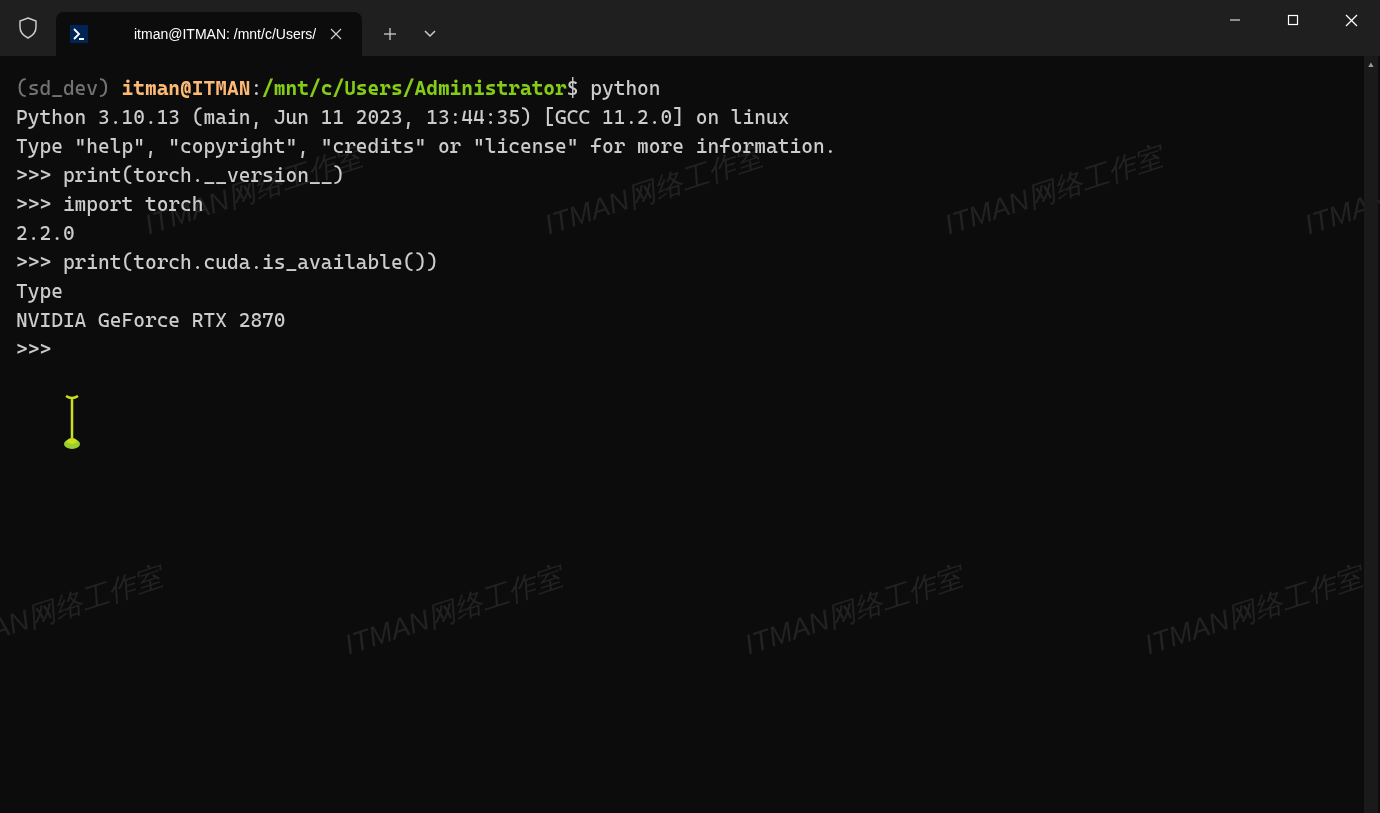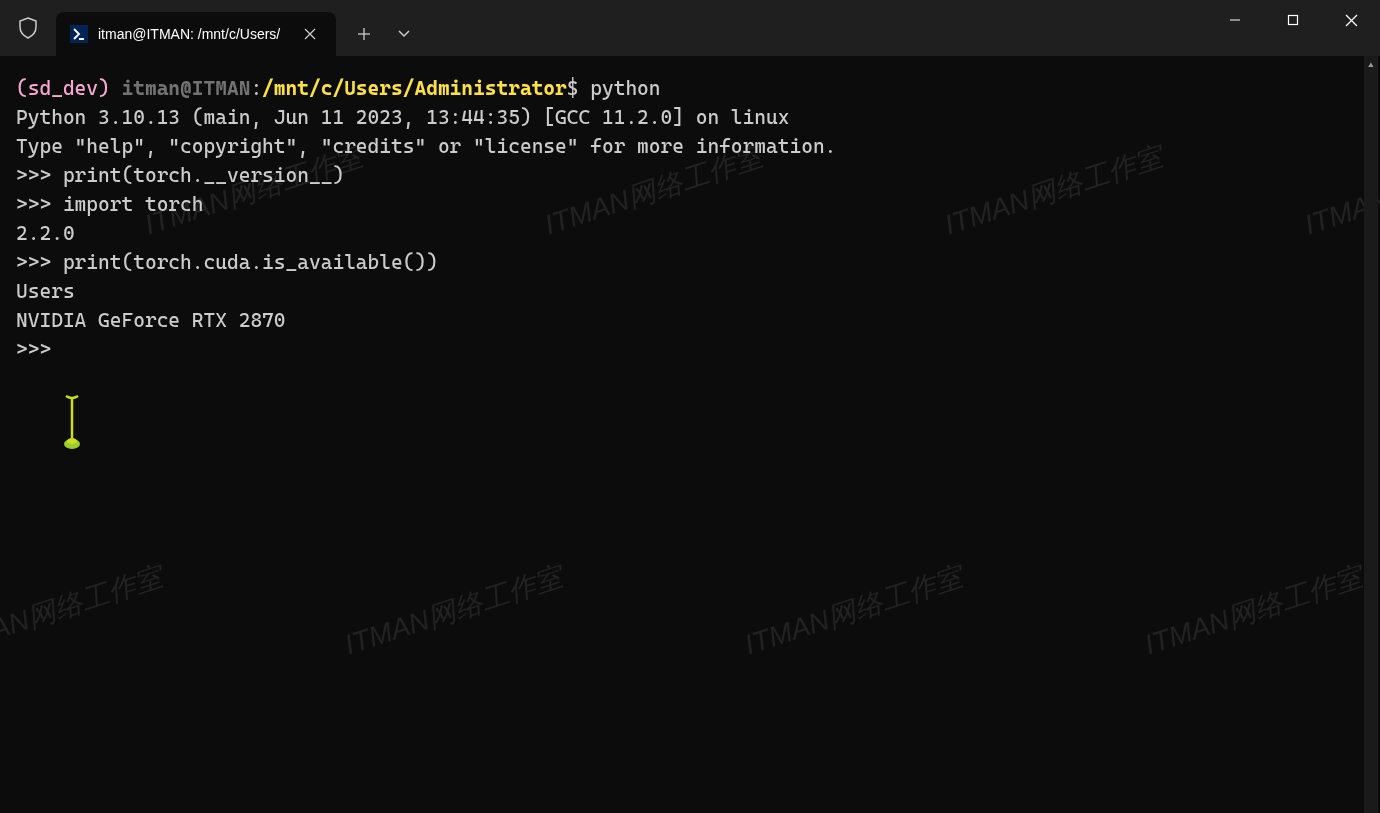--- a/index.html
+++ b/index.html
@@ -54,20 +54,21 @@
       flex-shrink: 0;
     }
     .tab-title {
       color: #ffffff;
       font-size: 14px;
       font-family: 'Segoe UI', sans-serif;
       white-space: nowrap;
       overflow: hidden;
       text-overflow: clip;
       flex: 1;
+      margin-left: 36px;
     }
     .tab-close {
       width: 24px;
       height: 24px;
       display: flex;
       align-items: center;
       justify-content: center;
       color: #cccccc;
       cursor: pointer;
       margin-left: 8px;
@@ -129,28 +130,28 @@
     .scrollbar-up {
       width: 14px;
       height: 18px;
       display: flex;
       align-items: center;
       justify-content: center;
       color: #999;
       font-size: 9px;
     }
     .prompt-env {
-      color: #f9a8d4;
+      color: #737373;
     }
     .prompt-user {
-      color: #737373;
+      color: #fdba74;
       font-weight: bold;
     }
     .prompt-path {
-      color: #fde047;
+      color: #84cc16;
       font-weight: bold;
     }
     .prompt-dollar {
       color: #cccccc;
     }
     .terminal-line {
       white-space: pre;
       font-family: 'Cascadia Mono', 'Consolas', monospace;
     }
     .watermark {
@@ -225,21 +226,21 @@
 </div>
 
 <div class="terminal-area">
   <div class="terminal-line"><span class="prompt-env">(sd_dev)</span> <span class="prompt-user">itman@ITMAN</span><span class="prompt-dollar">:</span><span class="prompt-path">/mnt/c/Users/Administrator</span><span class="prompt-dollar">$</span> <span>python</span></div>
   <div class="terminal-line">Python 3.10.13 (main, Jun 11 2023, 13:44:35) [GCC 11.2.0] on linux</div>
   <div class="terminal-line">Type "help", "copyright", "credits" or "license" for more information.</div>
   <div class="terminal-line">&gt;&gt;&gt; print(torch.__version__)</div>
   <div class="terminal-line">&gt;&gt;&gt; import torch</div>
   <div class="terminal-line">2.2.0</div>
   <div class="terminal-line">&gt;&gt;&gt; print(torch.cuda.is_available())</div>
-  <div class="terminal-line">Users</div>
+  <div class="terminal-line">Type</div>
   <div class="terminal-line">NVIDIA GeForce RTX 2870</div>
   <div class="terminal-line">&gt;&gt;&gt; </div>
 
   <div class="cursor-graphic">
     <svg width="20" height="60" viewBox="0 0 20 60">
       <line x1="10" y1="6" x2="10" y2="46" stroke="#c8e020" stroke-width="2.5"></line>
       <path d="M4 4 Q10 8 16 4" stroke="#c8e020" stroke-width="2.5" fill="none"></path>
       <ellipse cx="10" cy="52" rx="8" ry="5" fill="#9acd32"></ellipse>
       <ellipse cx="10" cy="49" rx="5" ry="3" fill="#c8e020"></ellipse>
     </svg>

